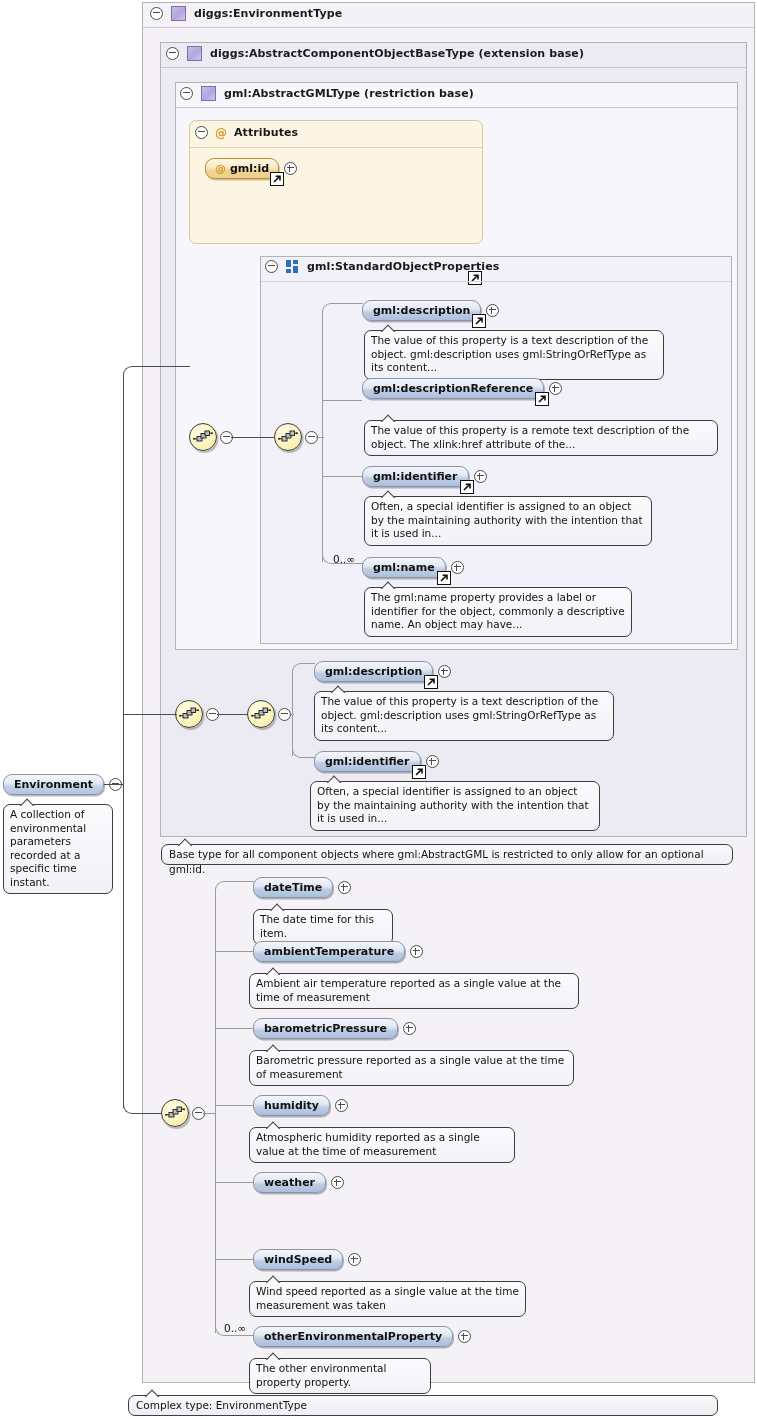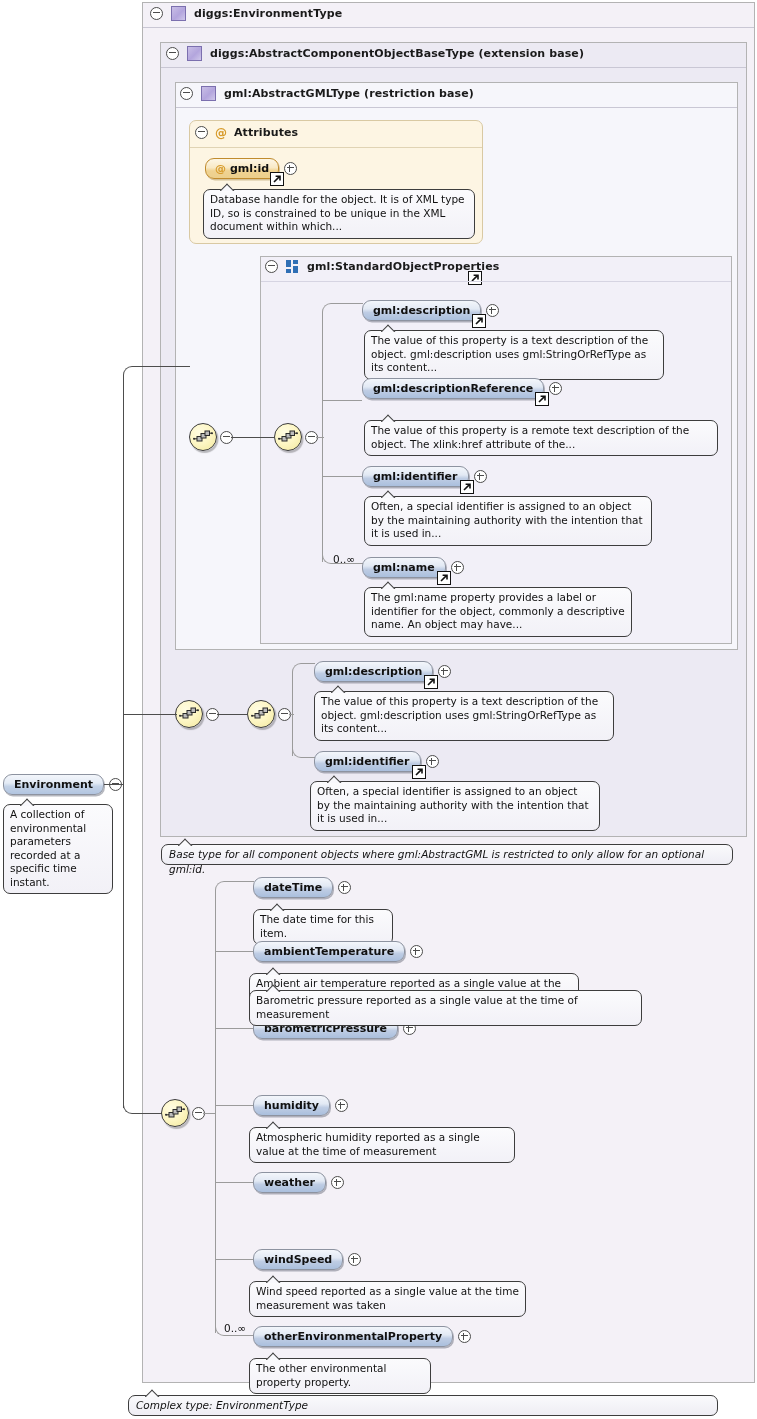--- a/index.html
+++ b/index.html
@@ -112,21 +112,20 @@
   .rcorner-bl{position:absolute;border:1px solid #9b9b9b;border-right:none;border-top:none;border-bottom-left-radius:9px;}
   .rcorner-dark{border-color:#4d4d4d;}
 
   .occ{position:absolute;font-size:10.5px;color:#111;white-space:nowrap;}
   .footer-note{
     position:absolute;box-sizing:border-box;
     border:1px solid #3d3d3d;border-radius:7px;
     background:linear-gradient(180deg,#fafafc 0%,#eeedf4 100%);
     font-size:10.5px;line-height:15px;color:#111;
     padding:2px 7px;
-    font-style:italic;
   }
 </style>
 </head>
 <body>
 
 <div id="stage">
 
   <div class="box box-l1" style="left:142px;top:2px;width:613px;height:1381px;"></div>
   <div class="box box-l2" style="left:160px;top:42px;width:587px;height:795px;"></div>
   <div class="box box-l3" style="left:175px;top:82px;width:563px;height:568px;"></div>
@@ -184,24 +183,20 @@
     <span class="pill attr">
       <span class="at-icon">@</span>
       <span>gml:id</span>
       <span class="jump">
         <svg width="8" height="8" viewBox="0 0 8 8">
             <path d="M1 7 L6.4 1.6 M2.6 1.2 H7 V5.6" stroke="#111" stroke-width="1.6" fill="none"></path>
           </svg>
       </span>
     </span>
     <span class="tgl plus"></span>
-  </div>
-  <div class="ann" style="left:203px;top:189px;width:272px;">
-    <span class="tail"></span>
-    <span>Database handle for the object. It is of XML type ID, so is constrained to be unique in the XML document within which...</span>
   </div>
 
   <div class="ln v" style="left:322px;top:312px;height:250px;"></div>
   <div class="rcorner" style="left:322px;top:303px;width:40px;height:10px;border-top-left-radius:9px;"></div>
   <div class="rcorner-bl" style="left:322px;top:553px;width:40px;height:10px;"></div>
   <div class="ln h" style="left:322px;top:400px;width:40px;"></div>
   <div class="ln h" style="left:322px;top:476px;width:40px;"></div>
 
   <div class="comp" style="left:274px;top:423px;">
     <span class="disc"></span>
@@ -454,21 +449,21 @@
     <span class="tail"></span>
     <span>Ambient air temperature reported as a single value at the time of measurement</span>
   </div>
 
   <div class="node" style="left:253px;top:1018px;">
     <span class="pill">
       <span>barometricPressure</span>
     </span>
     <span class="tgl plus"></span>
   </div>
-  <div class="ann" style="left:249px;top:990px;width:393px;">
+  <div class="ann" style="left:249px;top:1050px;width:325px;">
     <span class="tail"></span>
     <span>Barometric pressure reported as a single value at the time of measurement</span>
   </div>
 
   <div class="node" style="left:253px;top:1095px;">
     <span class="pill">
       <span>humidity</span>
     </span>
     <span class="tgl plus"></span>
   </div>

